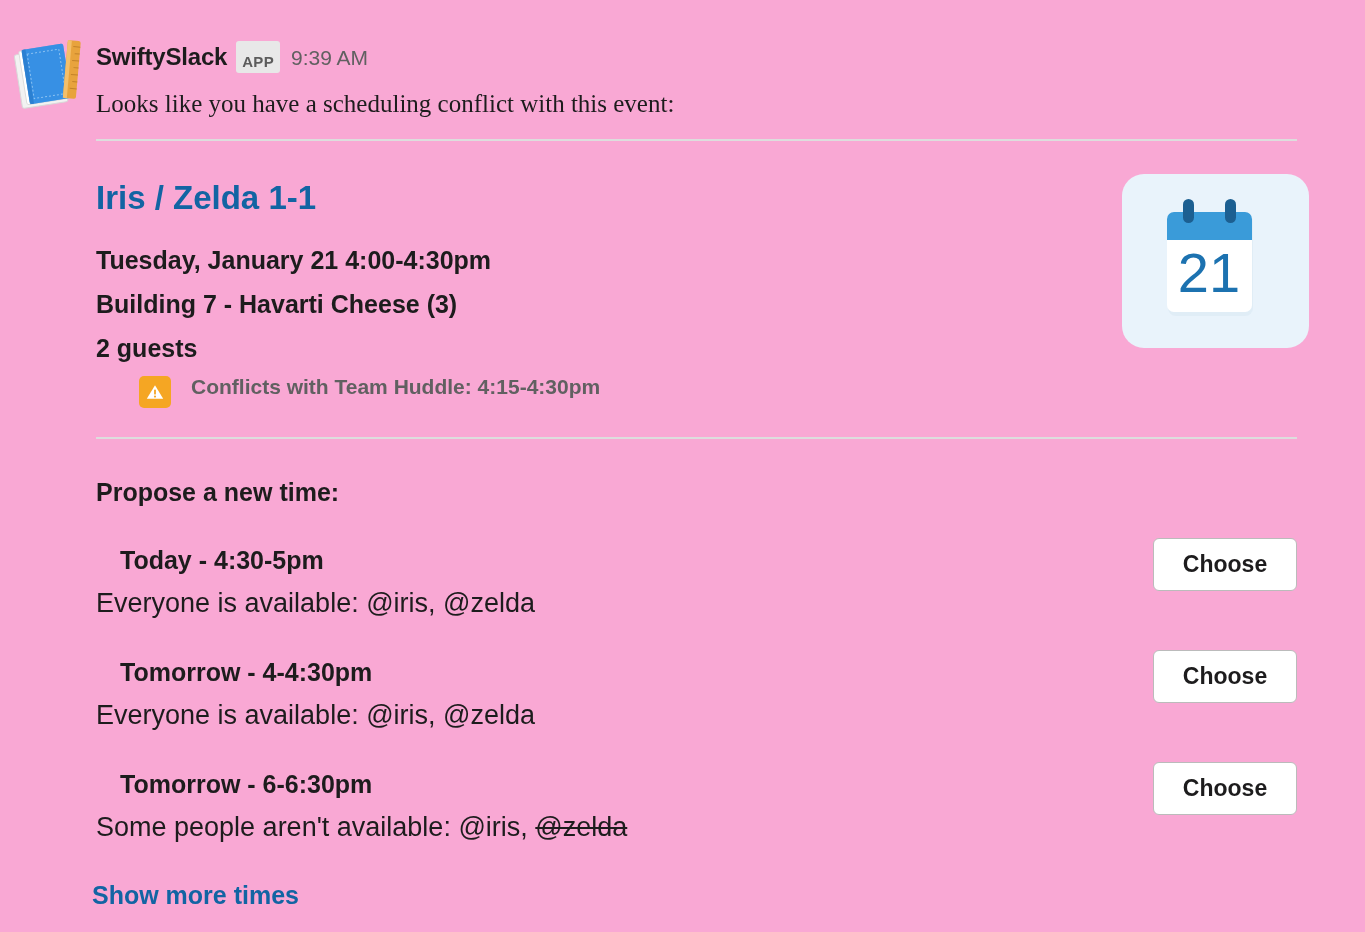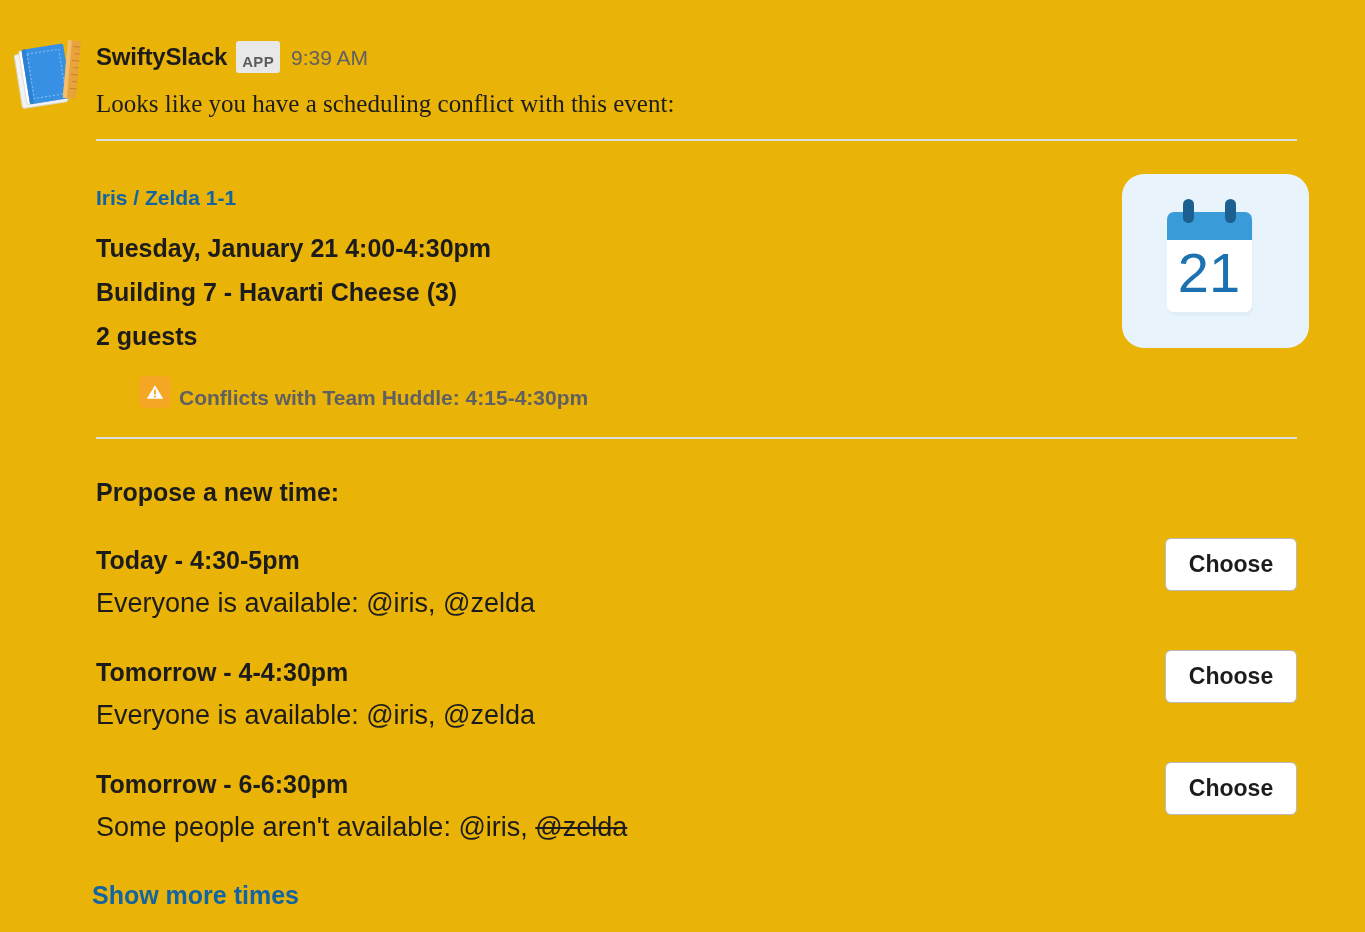--- a/index.html
+++ b/index.html
@@ -11,21 +11,21 @@
     background: #ffffff;
     font-family: "Liberation Sans", "DejaVu Sans", sans-serif;
     color: #1d1c1d;
     -webkit-font-smoothing: antialiased;
   }
 
   #message {
     position: relative;
     width: 1365px;
     height: 932px;
-    background: #eab308;
+    background: #f9a8d4;
     overflow: hidden;
   }
 
   
   .msg-header {
     position: absolute;
     left: 96px;
     top: 42px;
     display: flex;
     align-items: center;
@@ -89,43 +89,43 @@
   .divider-2 { top: 437px; }
 
   
   .event-block {
     position: absolute;
     left: 96px;
     top: 182px;
     width: 1000px;
   }
   .event-title {
-    font-size: 21px;
+    font-size: 33px;
     font-weight: bold;
     color: #1264a3;
     line-height: 32px;
-    margin: 0 0 12px 0;
+    margin: 0 0 24px 0;
     display: inline-block;
     cursor: pointer;
   }
   .event-line {
     font-size: 25px;
     color: #1d1c1d;
     line-height: 44px;
     white-space: nowrap;
     font-weight: bold;
   }
 
   .conflict-row {
     position: absolute;
     left: 96px;
     top: 376px;
     display: flex;
-    align-items: flex-end;
-    gap: 8px;
+    align-items: flex-start;
+    gap: 20px;
     padding-left: 43px;
   }
   .warn-icon {
     width: 32px;
     height: 32px;
     border-radius: 5px;
     background: #f5a623;
     display: flex;
     align-items: center;
     justify-content: center;
@@ -171,34 +171,35 @@
   .slot-2 { top: 656px; }
   .slot-3 { top: 768px; }
 
   .slot-title {
     font-size: 25px;
     font-weight: bold;
     color: #1d1c1d;
     line-height: 32px;
     margin-bottom: 11px;
     white-space: nowrap;
+    margin-left: 24px;
   }
   .slot-sub {
     font-size: 27px;
     color: #1d1c1d;
     line-height: 32px;
     white-space: nowrap;
   }
   .strike { text-decoration: line-through; }
 
   .choose-btn {
     position: absolute;
     right: 0;
     top: -6px;
-    width: 132px;
+    width: 144px;
     height: 53px;
     background: #ffffff;
     border: 1.5px solid #bbbbbb;
     border-radius: 6px;
     font-family: "Liberation Sans", "DejaVu Sans", sans-serif;
     font-size: 23px;
     font-weight: bold;
     color: #1d1c1d;
     cursor: pointer;
     padding: 0;

